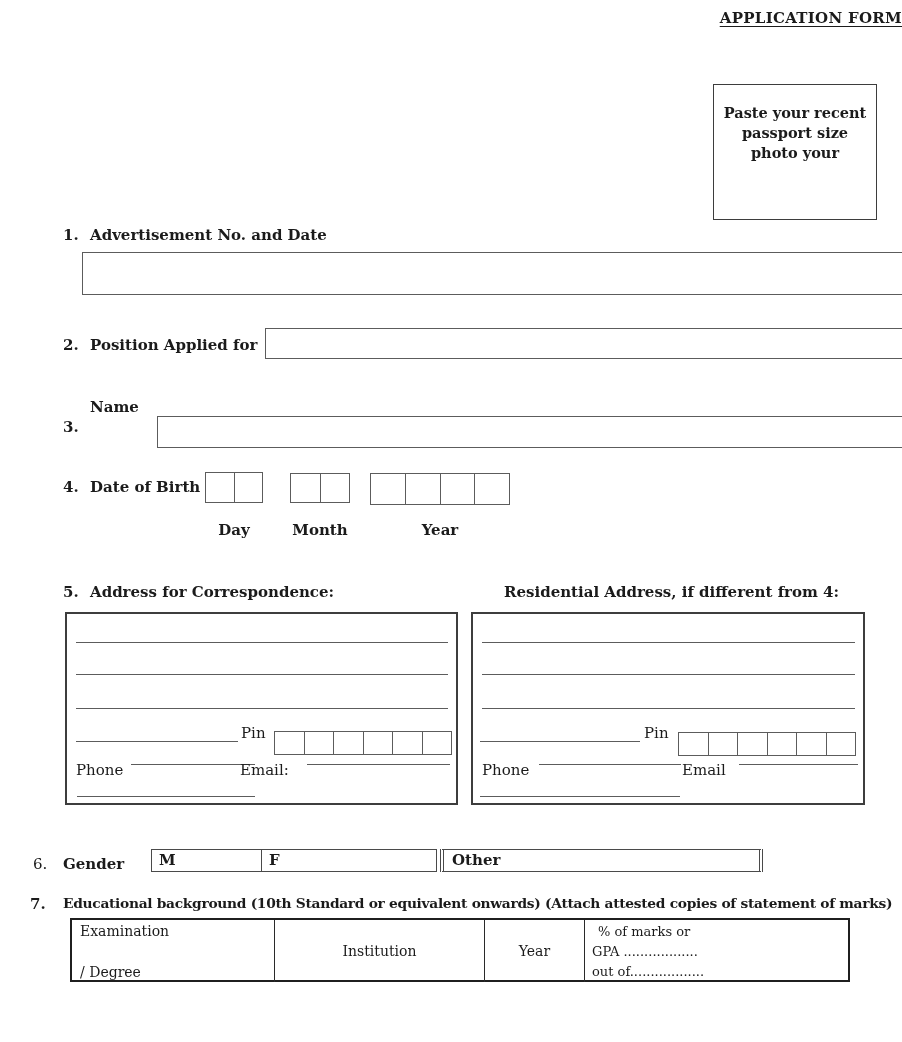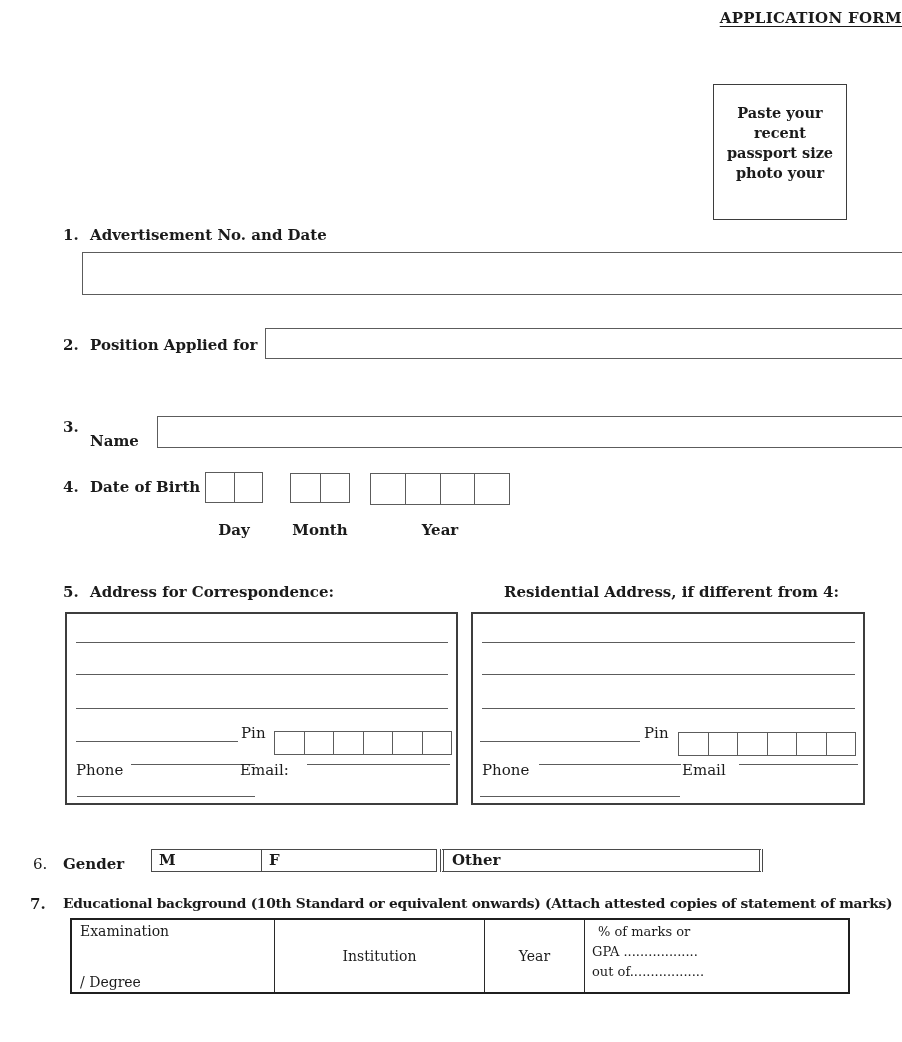--- a/index.html
+++ b/index.html
@@ -13,21 +13,21 @@
 
   
   .form-title {
     left:0; right:0; top:9px; text-align:right;
     font-size:15px; font-weight:bold; letter-spacing:.3px;
     text-decoration:underline; text-underline-offset:3px;
   }
 
   
   .photo-box {
-    left:713px; top:84px; width:134px; height:136px;
+    left:713px; top:84px; width:164px; height:136px;
     border:1.5px solid #3d3d3d; text-align:center;
     padding-top:18px; font-weight:bold; font-size:14.5px; line-height:1.38;
   }
 
   
   .item-num { font-size:15px; font-weight:bold; }
   .item-num.plain { font-weight:normal; }
   .item-label { font-size:15px; font-weight:bold; white-space:nowrap; }
 
   
@@ -56,21 +56,21 @@
   .gender-a .gf { flex:1; padding:1px 0 0 7px; }
   .gender-b {
     left:440px; top:849px; width:323px; height:23px;
     border:1.5px solid #4a4a4a; border-left:4px double #4a4a4a; border-right:4px double #4a4a4a;
     font-size:15px; font-weight:bold; padding:1px 0 0 8px;
   }
 
   
   .edu-heading { font-size:13.8px; font-weight:bold; letter-spacing:-.3px; white-space:nowrap; }
   .edu-table {
-    left:70px; top:918px; width:780px; height:76px;
+    left:70px; top:918px; width:780px; height:64px;
     border:2px solid #1f1f1f; display:grid;
     grid-template-columns:203px 210px 100px 137px 1fr;
     font-size:14px;
   }
   .edu-table > div { border-right:1.5px solid #2a2a2a; }
   .edu-table > div:last-child { border-right:none; }
   .edu-c1 { display:flex; flex-direction:column; justify-content:space-between; padding:3px 8px 2px 8px; }
   .edu-mid { display:flex; align-items:center; justify-content:center; text-align:center; }
   .edu-c5 { font-size:13px; line-height:1.55; padding:2px 4px 0 7px; }
   .edu-c5 .first { padding-left:6px; }
@@ -88,21 +88,21 @@
 
 <span class="abs item-num" style="left:63px; top:226px;">1.</span>
 <span class="abs item-label" style="left:90px; top:226px;">Advertisement No. and Date</span>
 <div class="abs line-input" style="left:82px; top:252px; width:828px; height:43px;"></div>
 
 <span class="abs item-num" style="left:63px; top:336px;">2.</span>
 <span class="abs item-label" style="left:90px; top:336px;">Position Applied for</span>
 <div class="abs line-input" style="left:265px; top:328px; width:645px; height:31px;"></div>
 
 <span class="abs item-num" style="left:63px; top:418px;">3.</span>
-<span class="abs item-label" style="left:90px; top:432px;">Name</span>
+<span class="abs item-label" style="left:90px; top:398px;">Name</span>
 <div class="abs line-input" style="left:157px; top:416px; width:753px; height:32px;"></div>
 
 <span class="abs item-num" style="left:63px; top:478px;">4.</span>
 <span class="abs item-label" style="left:90px; top:478px;text-align:right;">Date of Birth</span>
 <div class="abs cellbox" style="left:205px; top:472px; width:58px; height:31px;">
   <div></div>
   <div></div>
 </div>
 <div class="abs cellbox" style="left:290px; top:473px; width:60px; height:30px;">
   <div></div>

